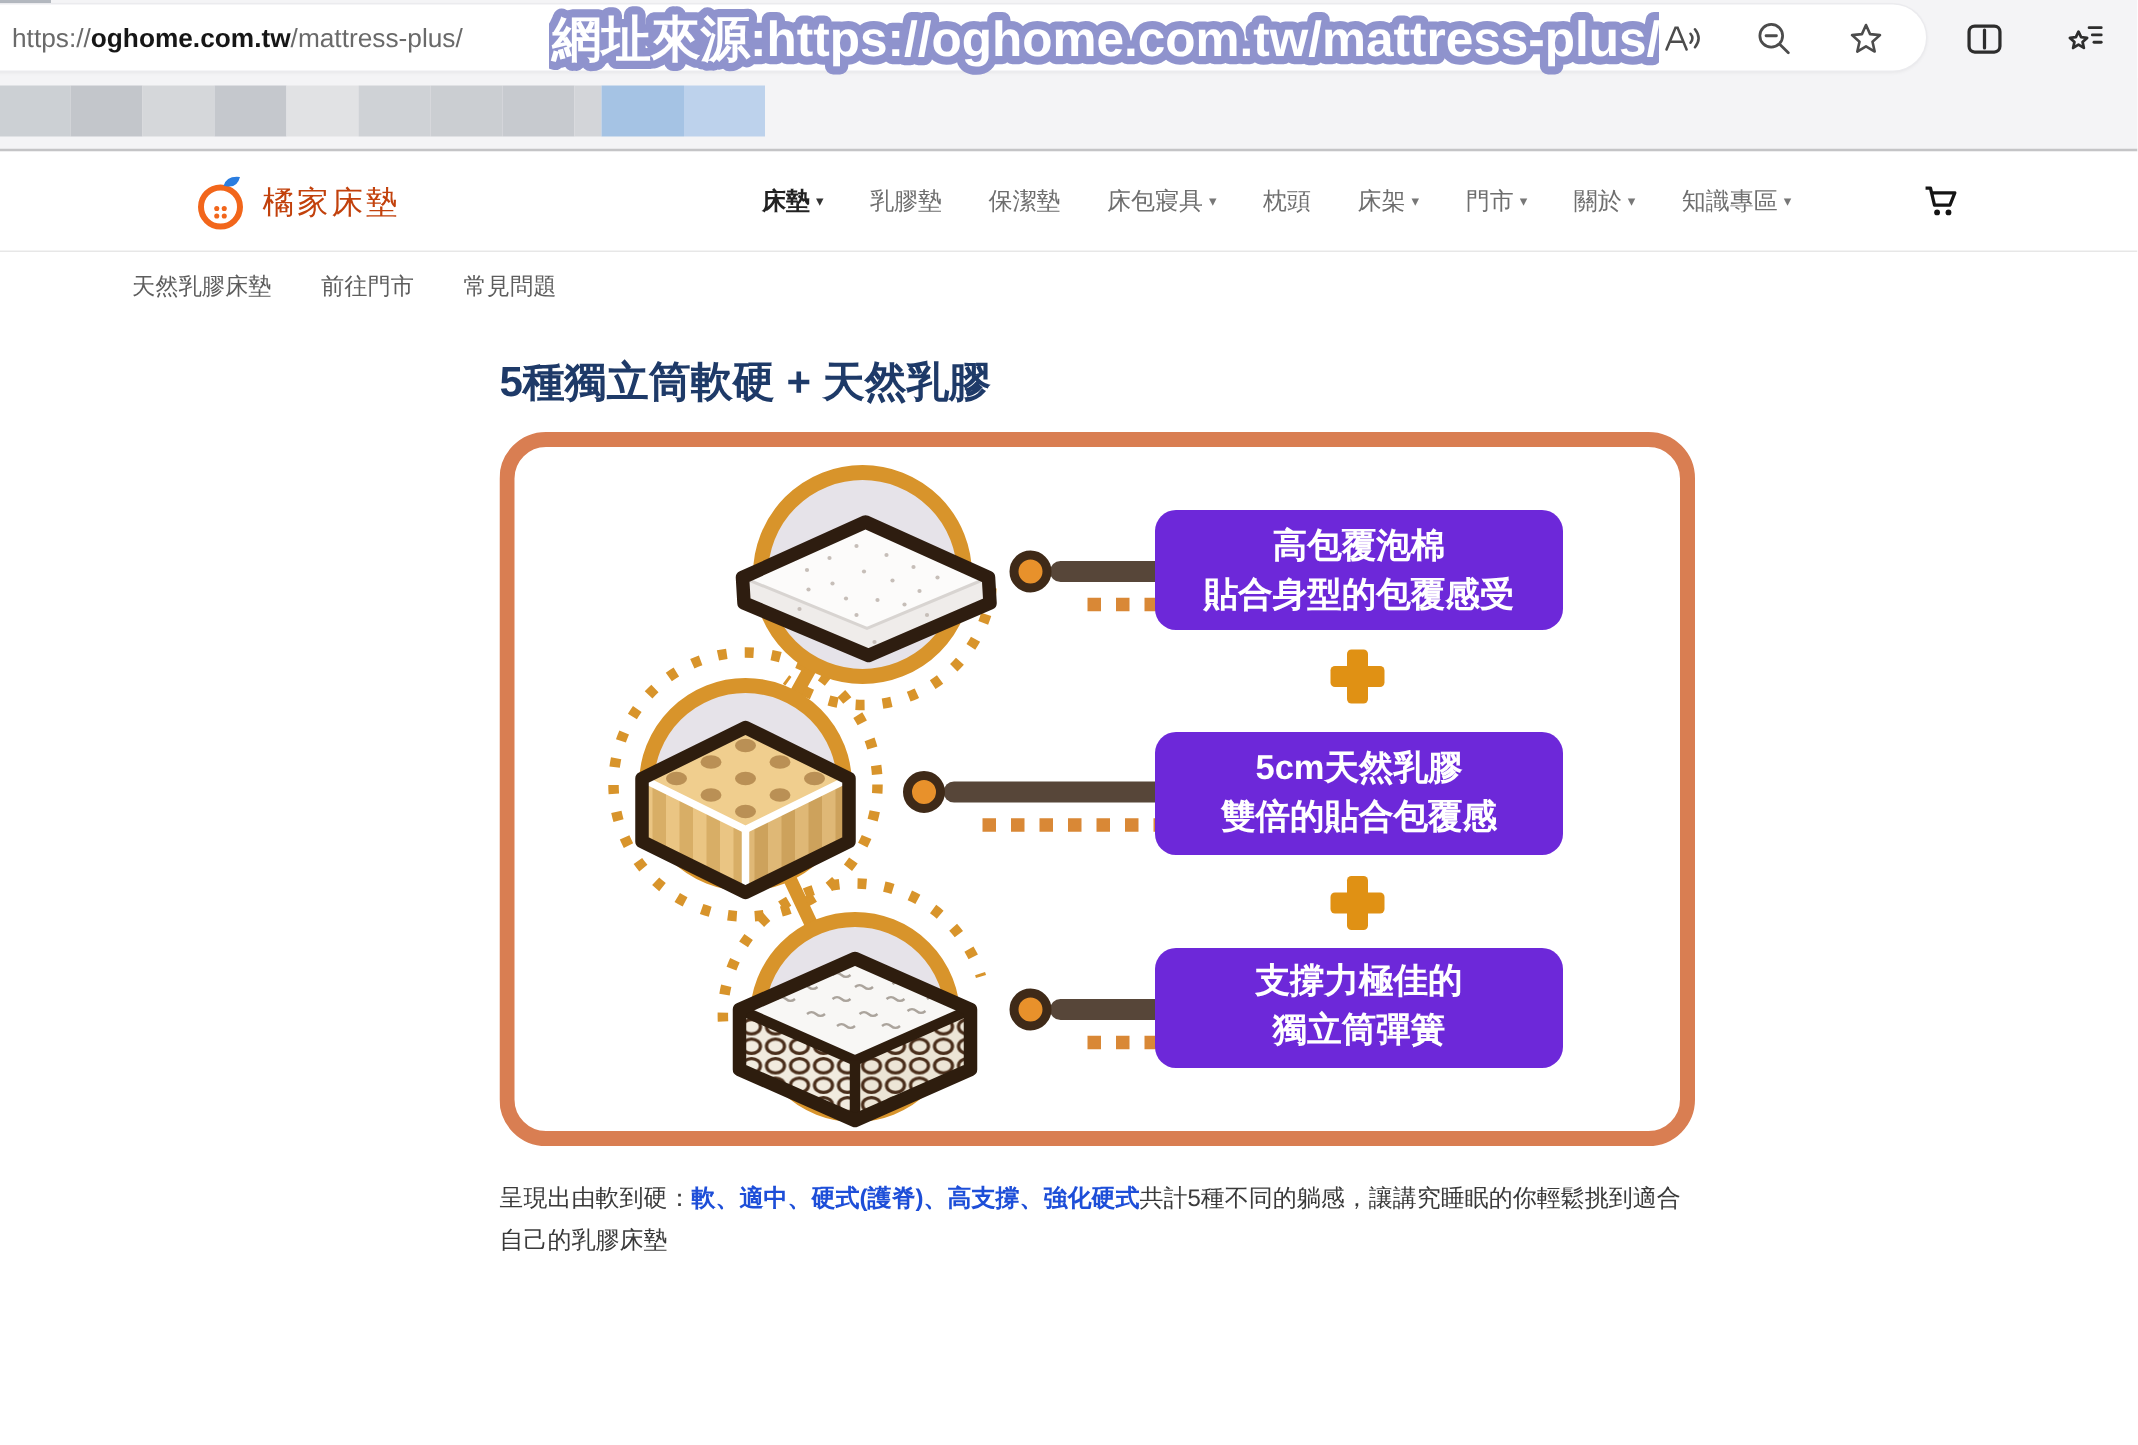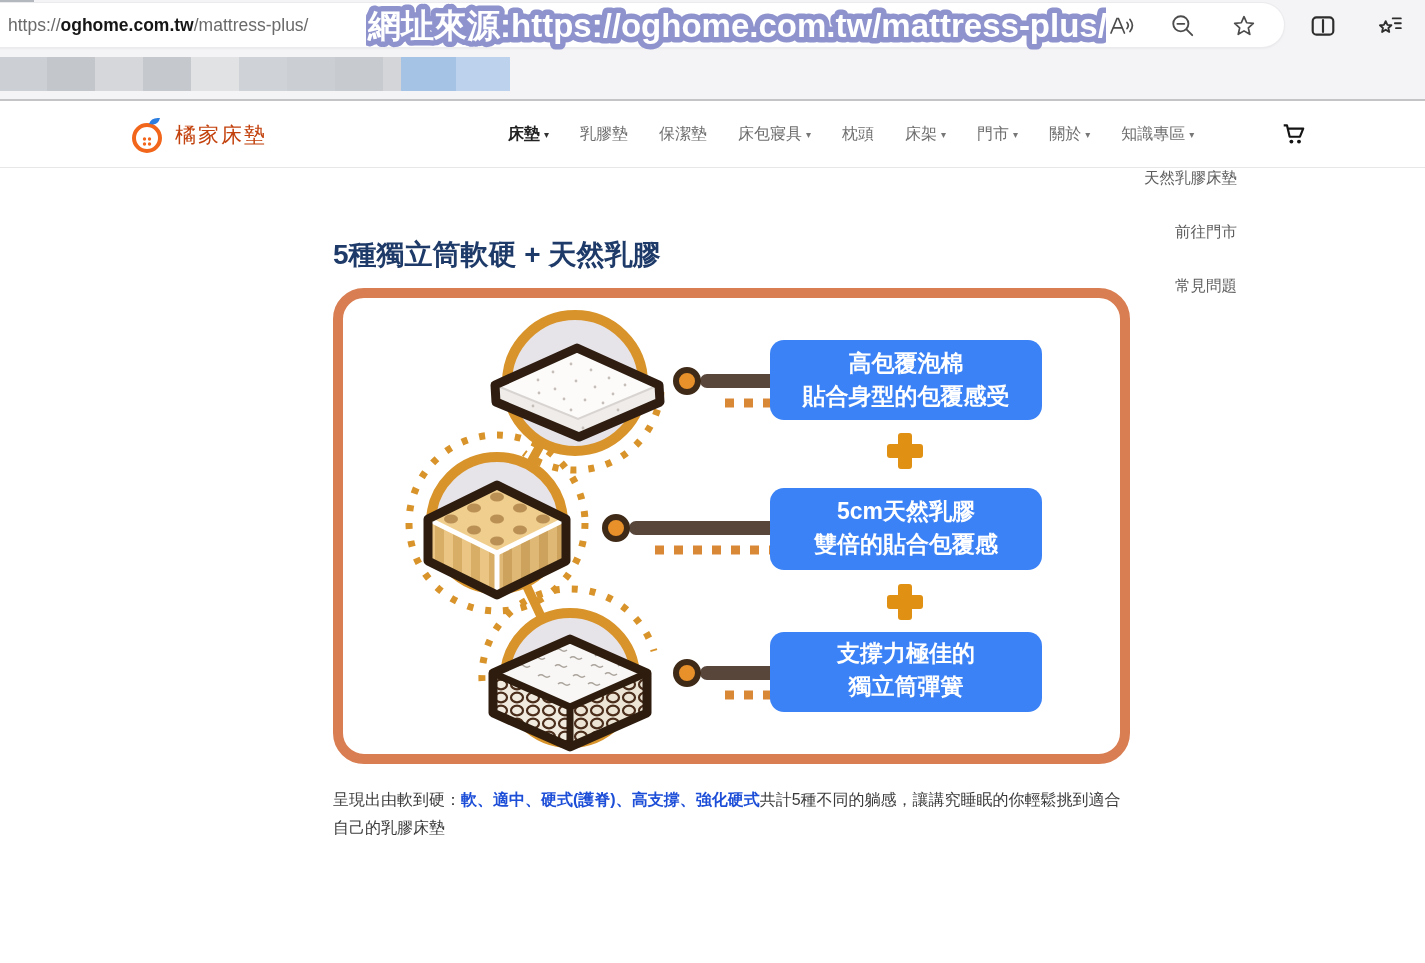--- a/index.html
+++ b/index.html
@@ -34,34 +34,34 @@
   .logo-mark { width:36px; height:40px; }
   .logo-text { font-size:21px; color:#c2410c; letter-spacing:2px; }
   .main-nav { position:absolute; left:508px; top:0; height:66px; display:flex; gap:31px; }
   .nav-item { font-size:16px; color:#6e6e6e; white-space:nowrap; cursor:pointer; display:flex; align-items:center; gap:4px; }
   .nav-item.active { color:#222; font-weight:700; }
   .caret { font-size:10px; color:#777; }
   .nav-item.active .caret { color:#333; }
   .cart { position:absolute; right:118px; top:20px; width:26px; height:26px; cursor:pointer; }
 
   
-  .subnav { position:relative; width:1237px; height:47px; display:flex; align-items:flex-end; gap:33px; padding-left:88px;flex-direction:column; }
+  .subnav { position:relative; width:1237px; height:47px; display:flex; align-items:center; gap:33px; padding-left:88px; }
   .subnav-item { font-size:15.5px; color:#5d5d5d; cursor:pointer; }
 
   
   .main { margin-left:333px; width:800px; }
   h1.title { margin-top:25px; font-size:28px; line-height:30px; color:#1e3a68; font-weight:700; }
   h2.subtitle { margin-top:19px; font-size:21px; line-height:26px; color:#1e3a68; font-weight:700; }
   p.body-text { margin-top:12px; font-size:16px; line-height:27.5px; color:#3a3a3a; }
   p.body-text .b { font-weight:700; color:#1d4ed8; }
 
   
   .figure { position:relative; margin-top:18px; width:797px; height:476px; }
   .figure svg.art { position:absolute; left:0; top:0; }
-  .layer-label { position:absolute; left:437px; width:272px; background:#3b82f6; border-radius:14px;
+  .layer-label { position:absolute; left:437px; width:272px; background:#6d28d9; border-radius:14px;
     color:#fff; text-align:center; font-weight:700; font-size:23px; line-height:33px; padding-top:7px; }
   .label-1 { top:52px;  height:80px; }
   .label-2 { top:200px; height:82px; }
   .label-3 { top:344px; height:80px;font-family:Liberation Mono, monospace; }
 </style>
 </head>
 <body>
 
 <div class="chrome">
   <div class="corner-tab"></div>

